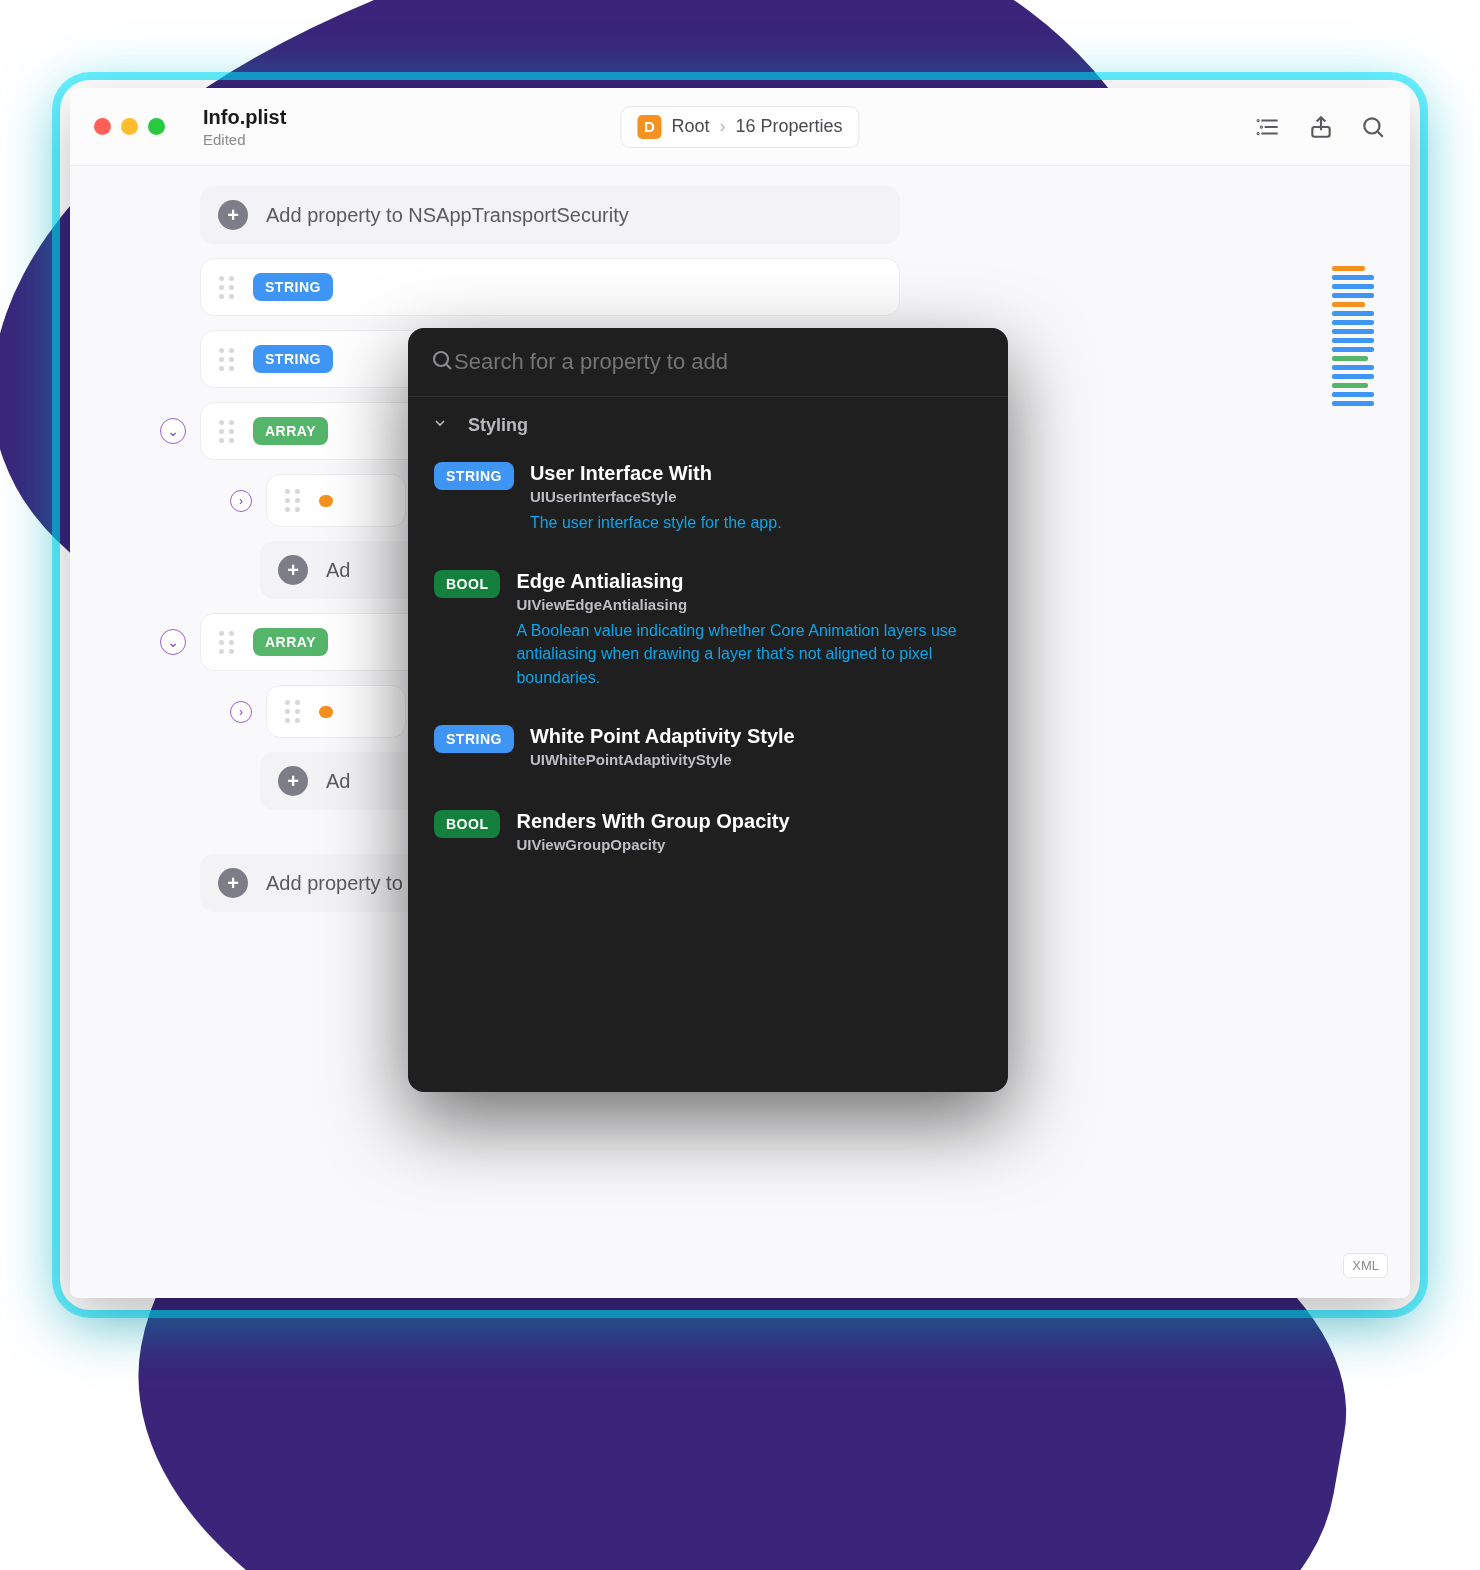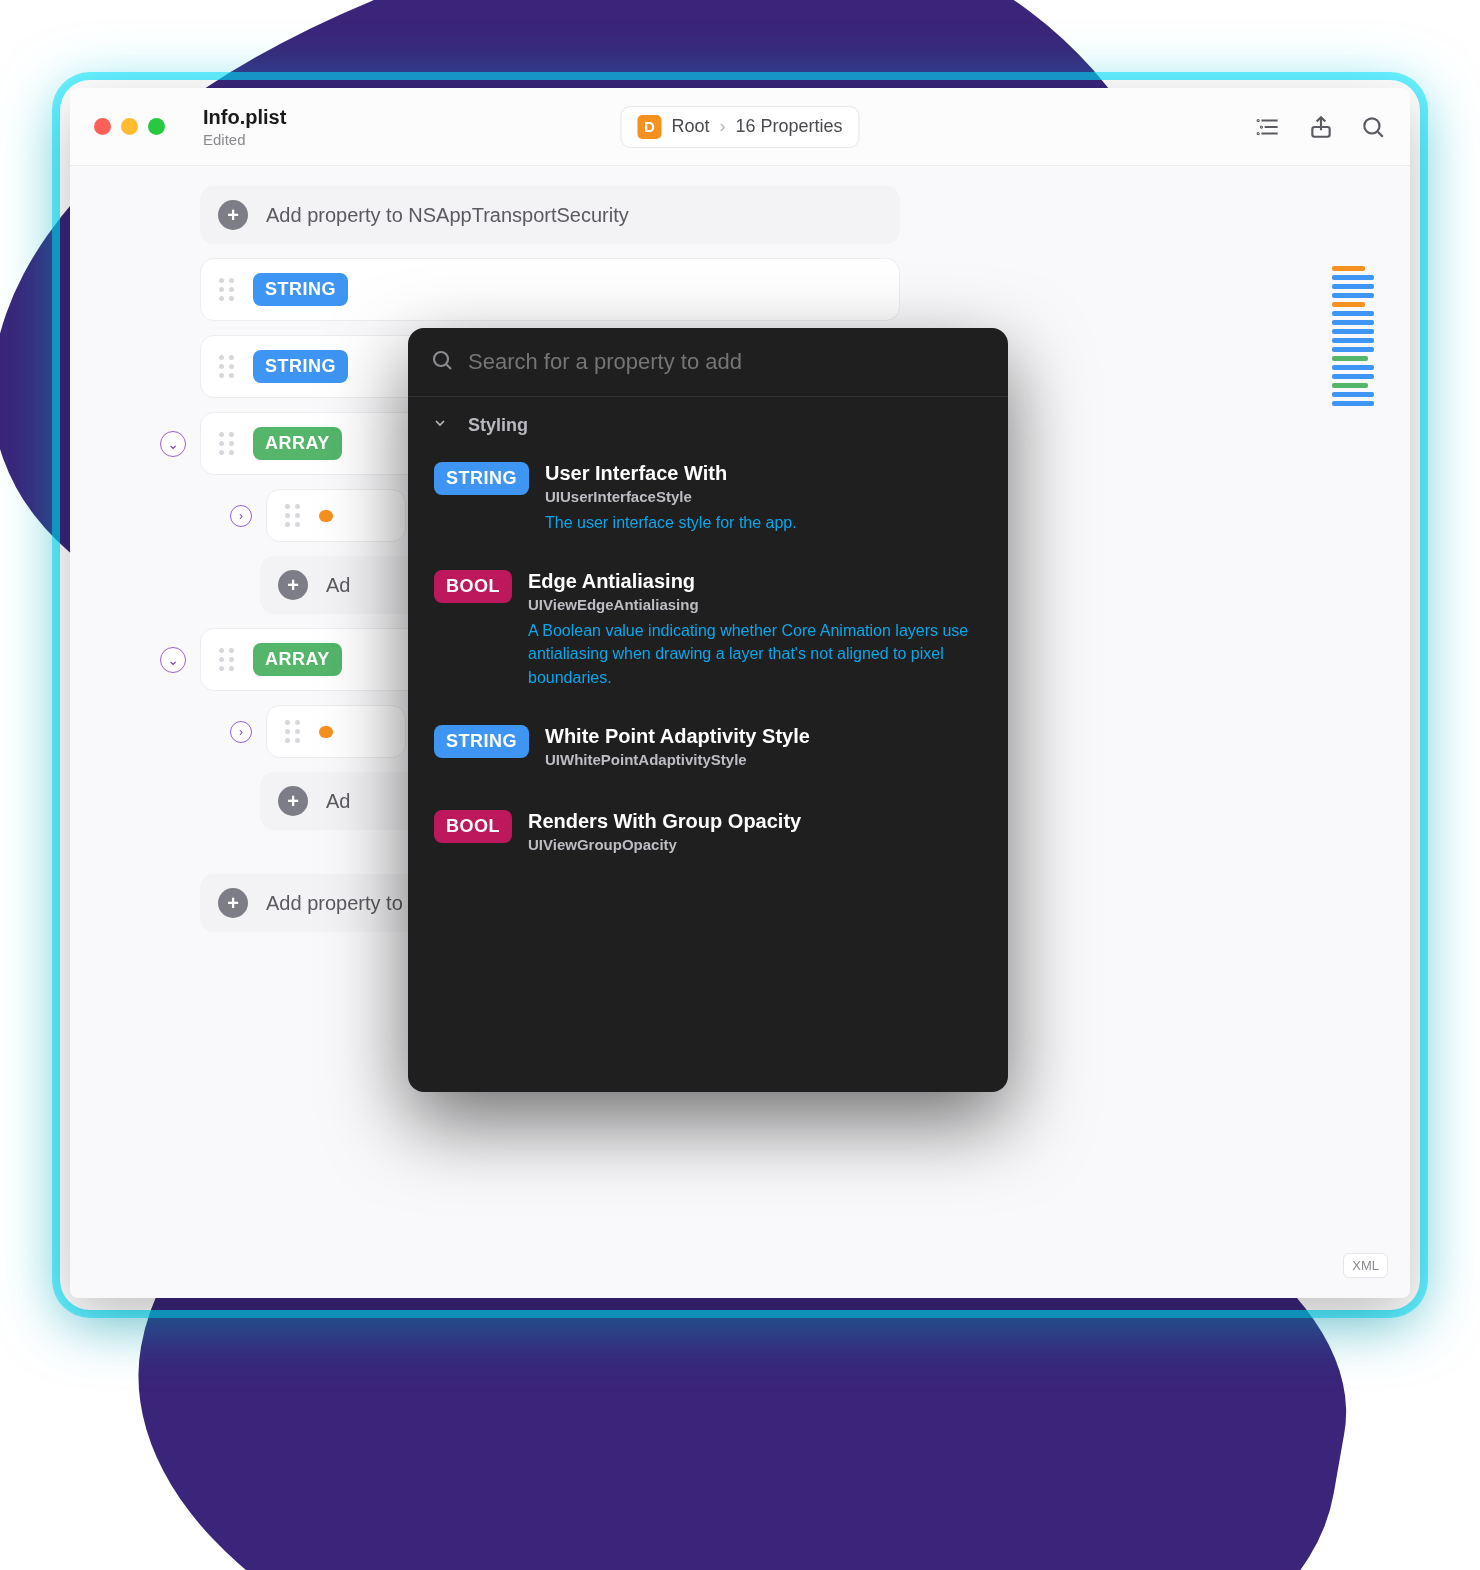--- a/index.html
+++ b/index.html
@@ -143,28 +143,28 @@
     font-size: 20px; font-weight: 700;
   }
   .drag-dots {
     width: 16px; display: grid; grid-template-columns: 1fr 1fr; gap: 4px;
   }
   .drag-dots span { width: 5px; height: 5px; background: #d7d7dd; border-radius: 50%; }
 
   .badge {
     padding: 6px 12px;
     border-radius: 8px;
-    font-size: 18px;
+    font-size: 14px;
     font-weight: 800;
     letter-spacing: 0.5px;
     color: #fff;
   }
   .badge.string { background: #3f95f3; }
   .badge.array  { background: #54b56b; }
-  .badge.bool   { background: #be185d; text-align: right; }
+  .badge.bool   { background: #15803d; text-align: right; }
   .badge.dict   { background: #f59121; }
 
   .disclosure {
     width: 26px; height: 26px; border-radius: 50%;
     background: #fff; border: 1.5px solid #9760d6;
     display: flex; align-items: center; justify-content: center;
     color: #7a3fc9; font-size: 14px;
   }
   .disclosure.small {
     width: 22px; height: 22px; font-size: 12px;
@@ -214,21 +214,20 @@
     box-shadow: 0 30px 80px rgba(0,0,0,0.55);
     z-index: 10;
     overflow: hidden;
     display: flex;
     flex-direction: column;
   }
   .popup-search {
     padding: 20px 22px;
     display: flex;
     align-items: center;
-    gap: 14px;
     border-bottom: 1px solid #333;
   }
   .popup-search svg { width: 24px; height: 24px; stroke: #8a8a90; fill: none; stroke-width: 2.2; }
   .popup-search-field {
     background: transparent; border: none; color: #8a8a90;
     font-size: 22px; flex: 1; outline: none;
   }
 
   .popup-section {
     padding: 18px 24px 10px 24px;

